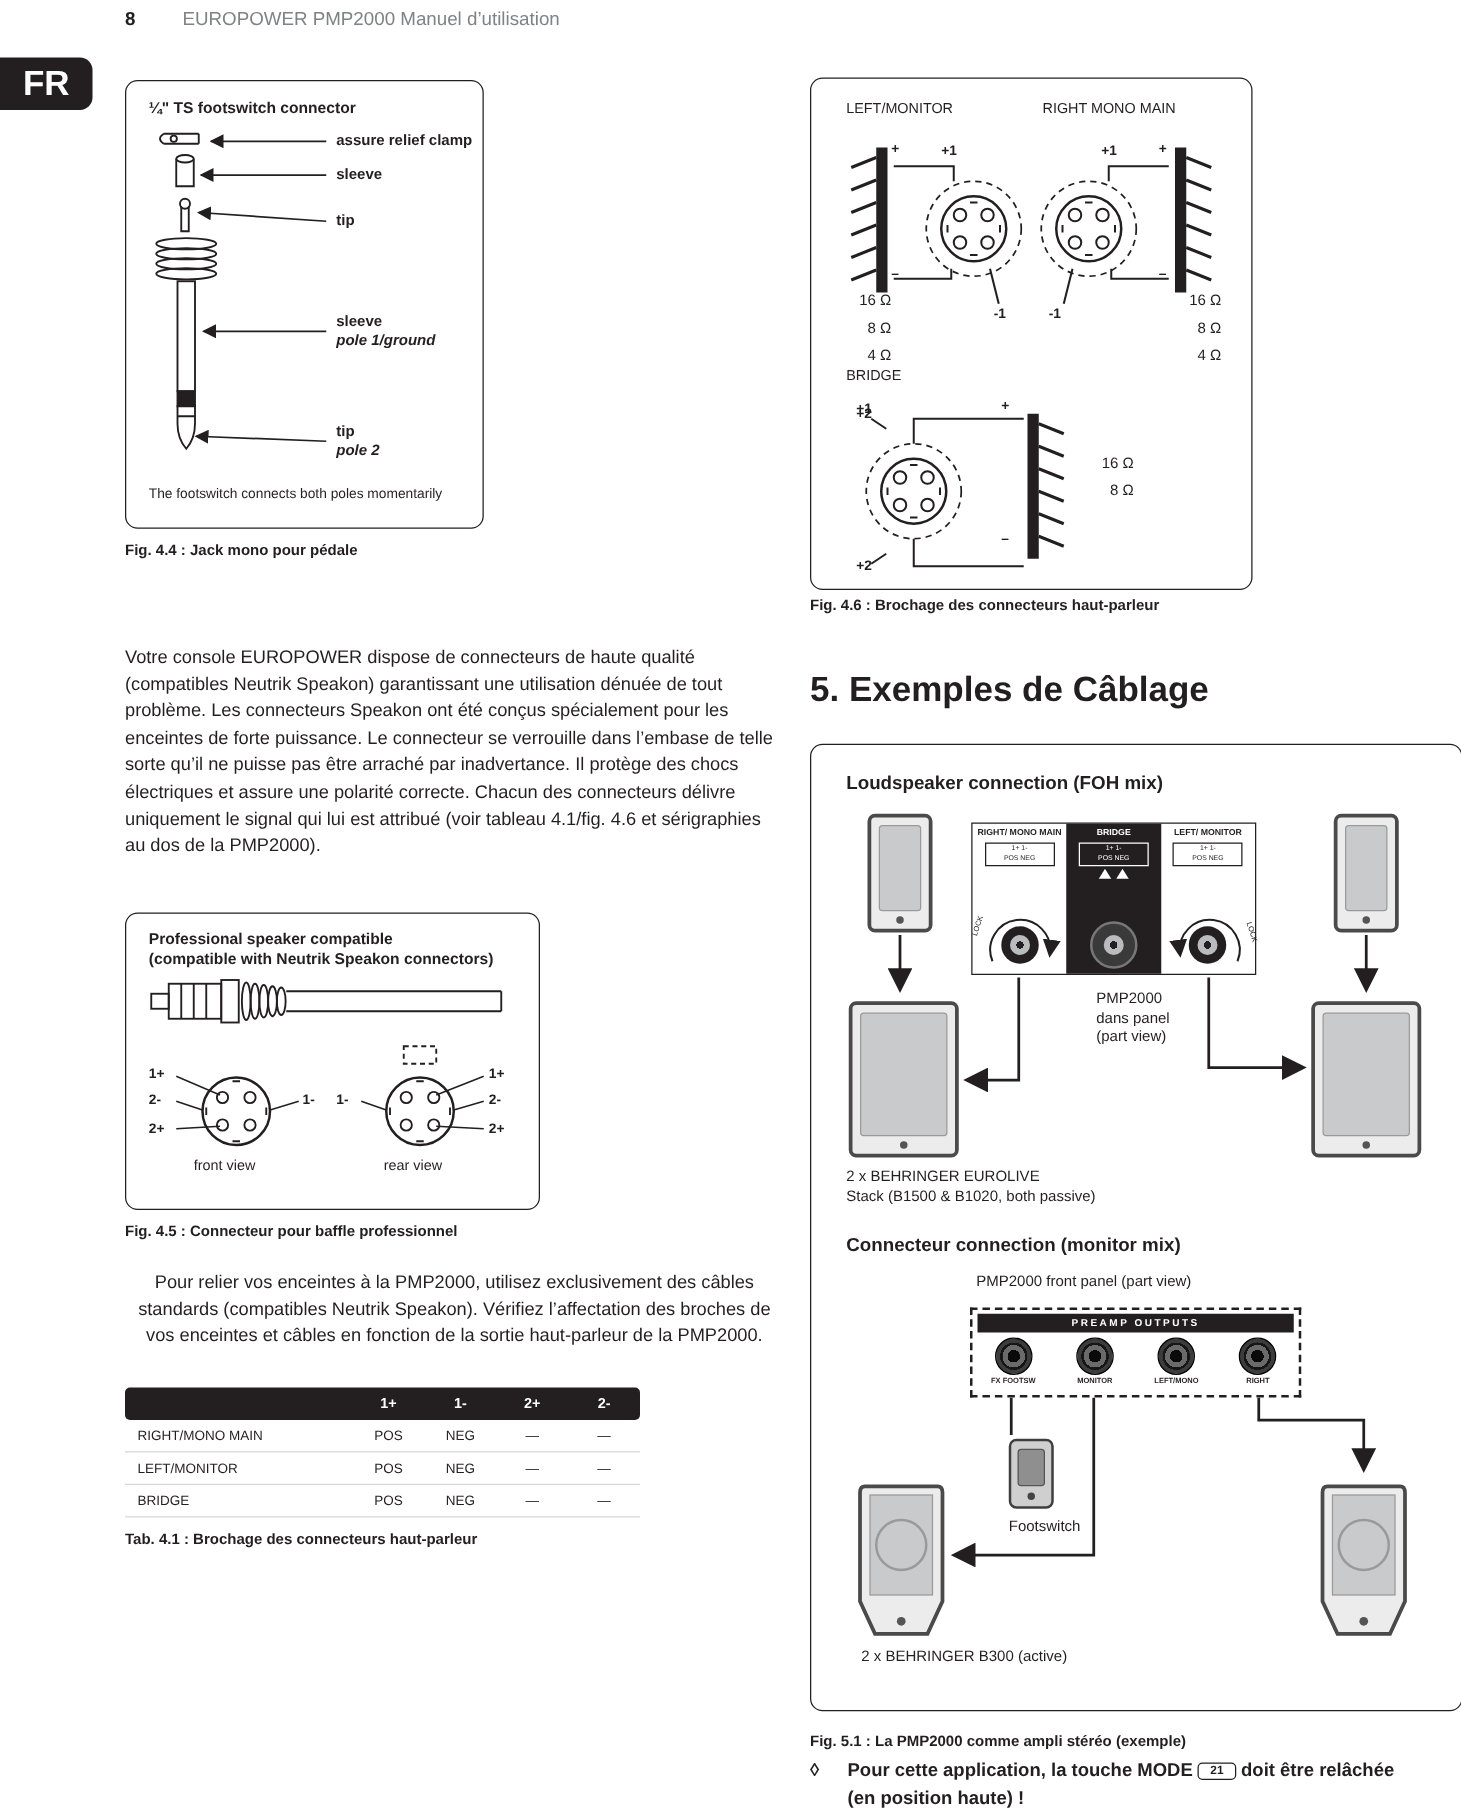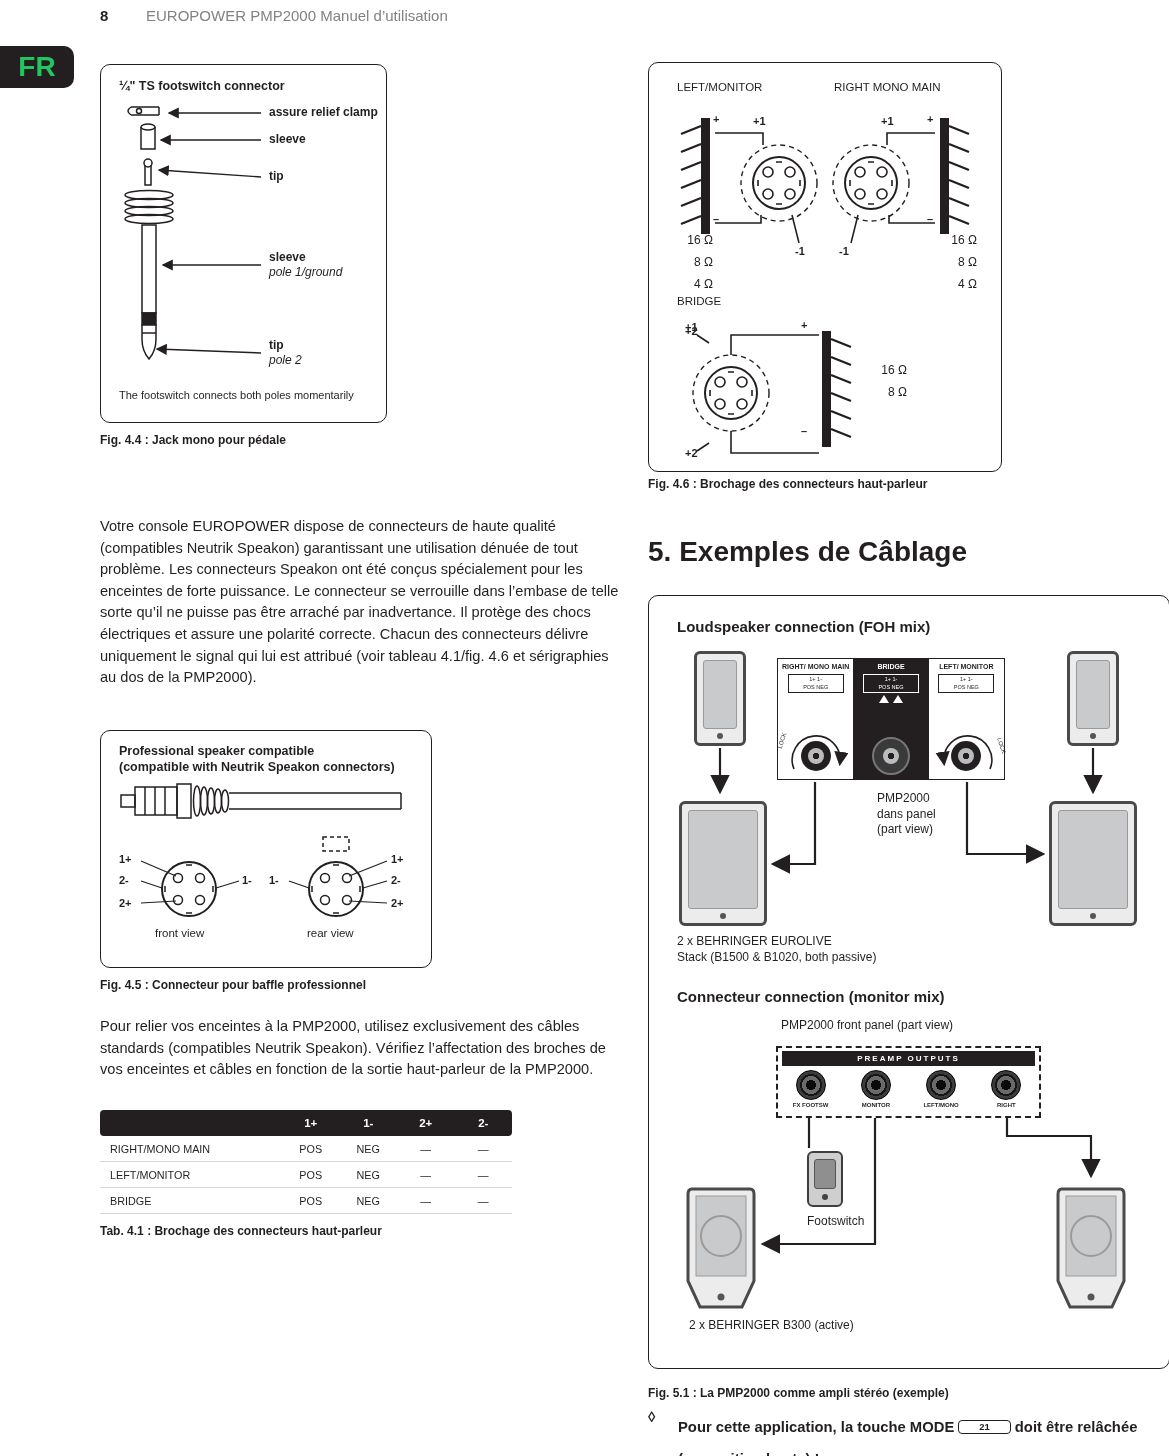--- a/index.html
+++ b/index.html
@@ -1,31 +1,31 @@
 <!DOCTYPE html>
 <html><head>
 <meta charset="utf-8">
 <style>
   html,body{margin:0;padding:0;background:#fff;}
   .page{position:relative;width:1169px;height:1456px;background:#fff;
         font-family:"Liberation Sans",sans-serif;color:#231f20;overflow:hidden;}
   
   .hdr-num{position:absolute;left:100px;top:7px;font-size:15px;font-weight:bold;}
   .hdr-title{position:absolute;left:146px;top:7px;font-size:15px;color:#808285;}
-  .fr-badge{position:absolute;left:0;top:46px;width:74px;height:42px;background:#231f20;color:#22c55e;
+  .fr-badge{position:absolute;left:0;top:46px;width:74px;height:42px;background:#231f20;color:#ffffff;
             border-radius:0 10px 10px 0;display:flex;align-items:center;justify-content:center;
             font-size:28px;font-weight:bold;}
   
   .figbox{position:absolute;border:1.5px solid #231f20;border-radius:10px;background:#fff;}
   .boxtitle{position:absolute;font-size:12.5px;font-weight:bold;line-height:1.25;}
   .caption{position:absolute;font-size:12px;font-weight:bold;}
   .body-text{position:absolute;font-size:14.6px;line-height:1.48;}
   .h-sec{position:absolute;font-weight:bold;margin:0;}
   .lbl{position:absolute;font-size:12px;font-weight:bold;line-height:1.25;}
-  .sub{font-style:italic;font-weight:normal;}
+  .sub{font-style:italic;font-weight:bold;}
   .smalllbl{position:absolute;font-size:11.5px;}
   .pinlbl{position:absolute;font-size:11px;font-weight:bold;}
   svg{display:block;}
   svg text{font-family:"Liberation Sans",sans-serif;fill:#231f20;}
   
   .pin-table{position:absolute;left:100px;top:1110px;width:412px;}
   .pt-head{display:flex;background:#231f20;color:#fff;border-radius:4px;height:26px;
            align-items:center;font-weight:bold;font-size:11.5px;}
   .pt-row{display:flex;height:25px;align-items:center;border-bottom:1px solid #d7d8da;
           font-size:10.8px;}
@@ -66,21 +66,21 @@
   .footswitch{position:absolute;left:158px;top:555px;width:36px;height:56px;border:2px solid #3f3f3f;
               border-radius:6px;background:#cfcfcf;box-sizing:border-box;}
   .fs-pedal{margin:6px auto 0;width:20px;height:28px;background:#8f8f8f;border:1px solid #555;border-radius:3px;}
   .fs-dot{width:6px;height:6px;border-radius:50%;background:#444;margin:5px auto 0;}
   .wedge{position:absolute;}
   
   .note{position:absolute;left:648px;top:1406px;width:520px;font-size:14.8px;font-weight:bold;line-height:1.5;}
   .note .diamond{position:absolute;left:0;top:0;}
   .note .note-text{margin-left:30px;}
   .badge21{display:inline-block;border:1.3px solid #231f20;border-radius:4px;font-size:9.5px;
-           padding:0 20px;line-height:12px;vertical-align:2px;margin:14px 4px;font-weight:bold;}
+           padding:0 9px;line-height:12px;vertical-align:2px;margin:4px 4px;font-weight:bold;}
 </style>
 </head>
 <body>
 
 <div class="page">
 
   <div class="hdr-num">8</div>
   <div class="hdr-title">EUROPOWER PMP2000 Manuel d’utilisation</div>
   <div class="fr-badge">FR</div>
 
@@ -188,21 +188,21 @@
     <div class="pinlbl" style="left:141px;top:143px;">1-</div>
     <div class="pinlbl" style="left:168px;top:143px;">1-</div>
     <div class="pinlbl" style="left:290px;top:122px;">1+</div>
     <div class="pinlbl" style="left:290px;top:143px;">2-</div>
     <div class="pinlbl" style="left:290px;top:166px;">2+</div>
     <div class="smalllbl" style="left:54px;top:196px;">front view</div>
     <div class="smalllbl" style="left:206px;top:196px;">rear view</div>
   </div>
   <div class="caption" style="left:100px;top:978px;">Fig. 4.5 : Connecteur pour baffle professionnel</div>
 
-  <div class="body-text" style="left:100px;top:1016px;width:527px;">Pour relier vos enceintes à la PMP2000, utilisez exclusivement des câbles standards (compatibles Neutrik Speakon). Vérifiez l’affectation des broches de vos enceintes et câbles en fonction de la sortie haut-parleur de la PMP2000.</div>
+  <div class="body-text" style="left:100px;top:1016px;width:527px;text-align:center;">Pour relier vos enceintes à la PMP2000, utilisez exclusivement des câbles standards (compatibles Neutrik Speakon). Vérifiez l’affectation des broches de vos enceintes et câbles en fonction de la sortie haut-parleur de la PMP2000.</div>
 
   <div class="pin-table">
     <div class="pt-head">
       <div class="pt-name"></div>
       <div class="pt-c">1+</div>
       <div class="pt-c">1-</div>
       <div class="pt-c">2+</div>
       <div class="pt-c">2-</div>
     </div>
     <div class="pt-row">

